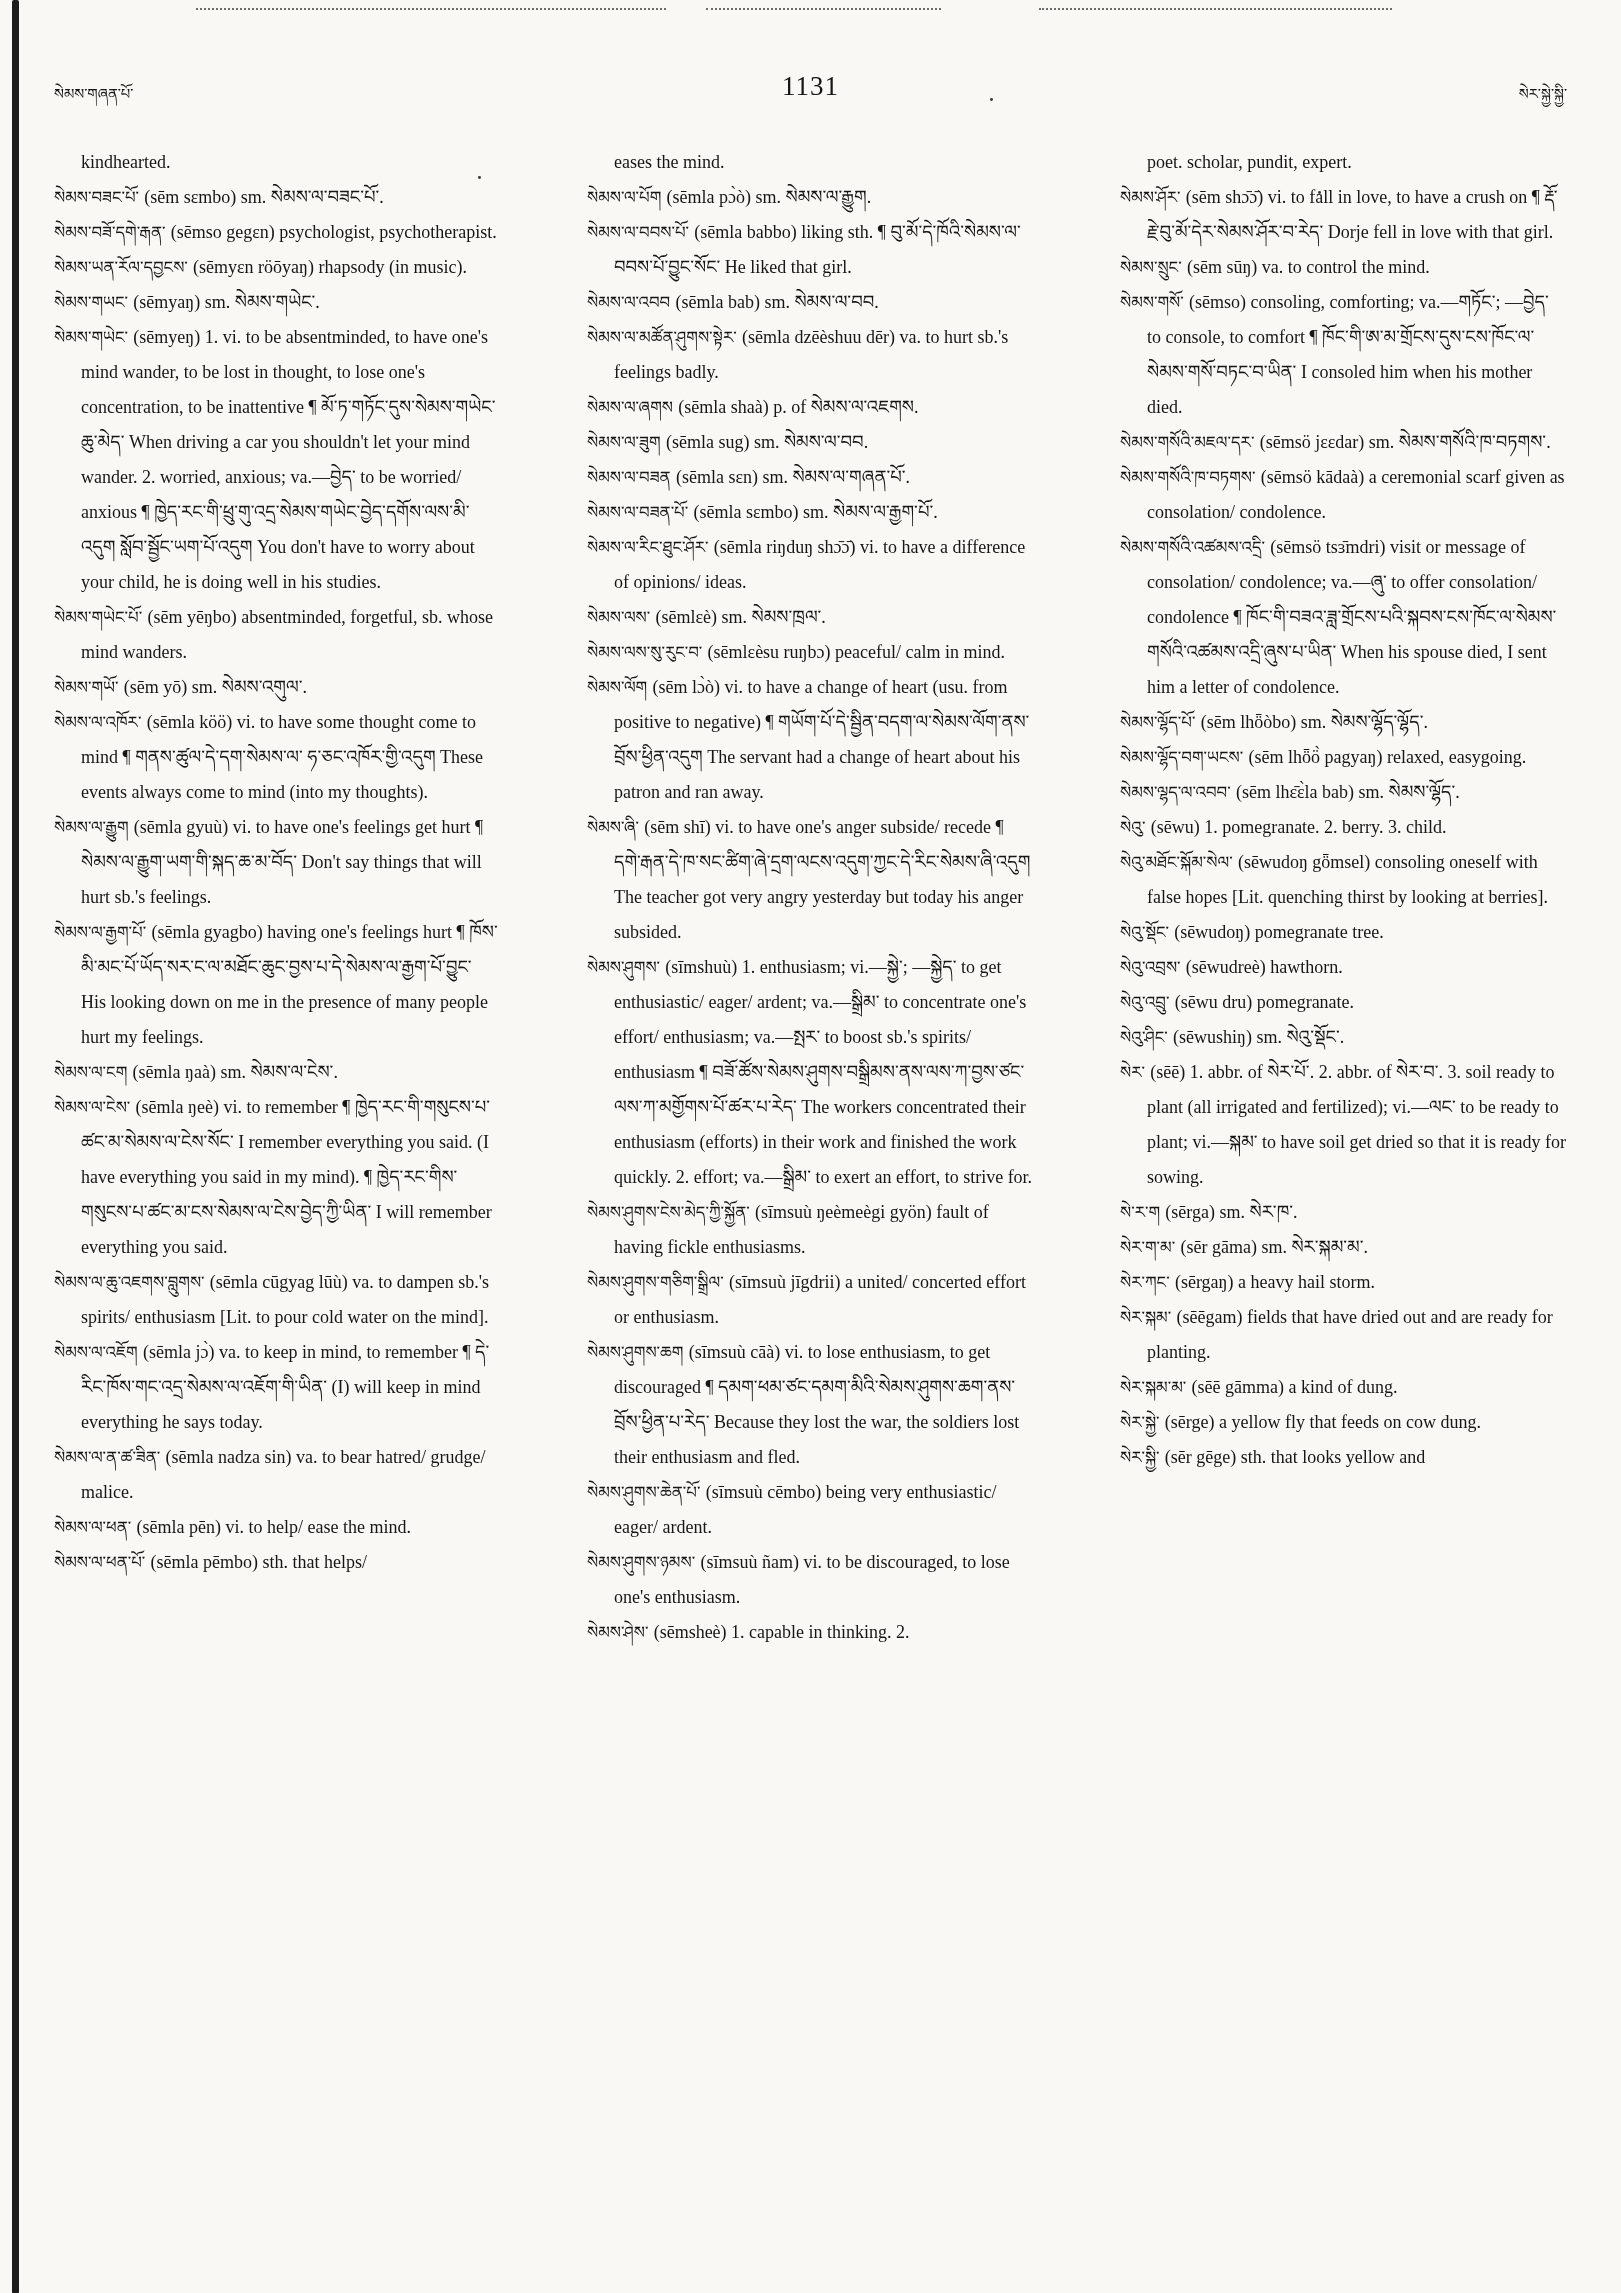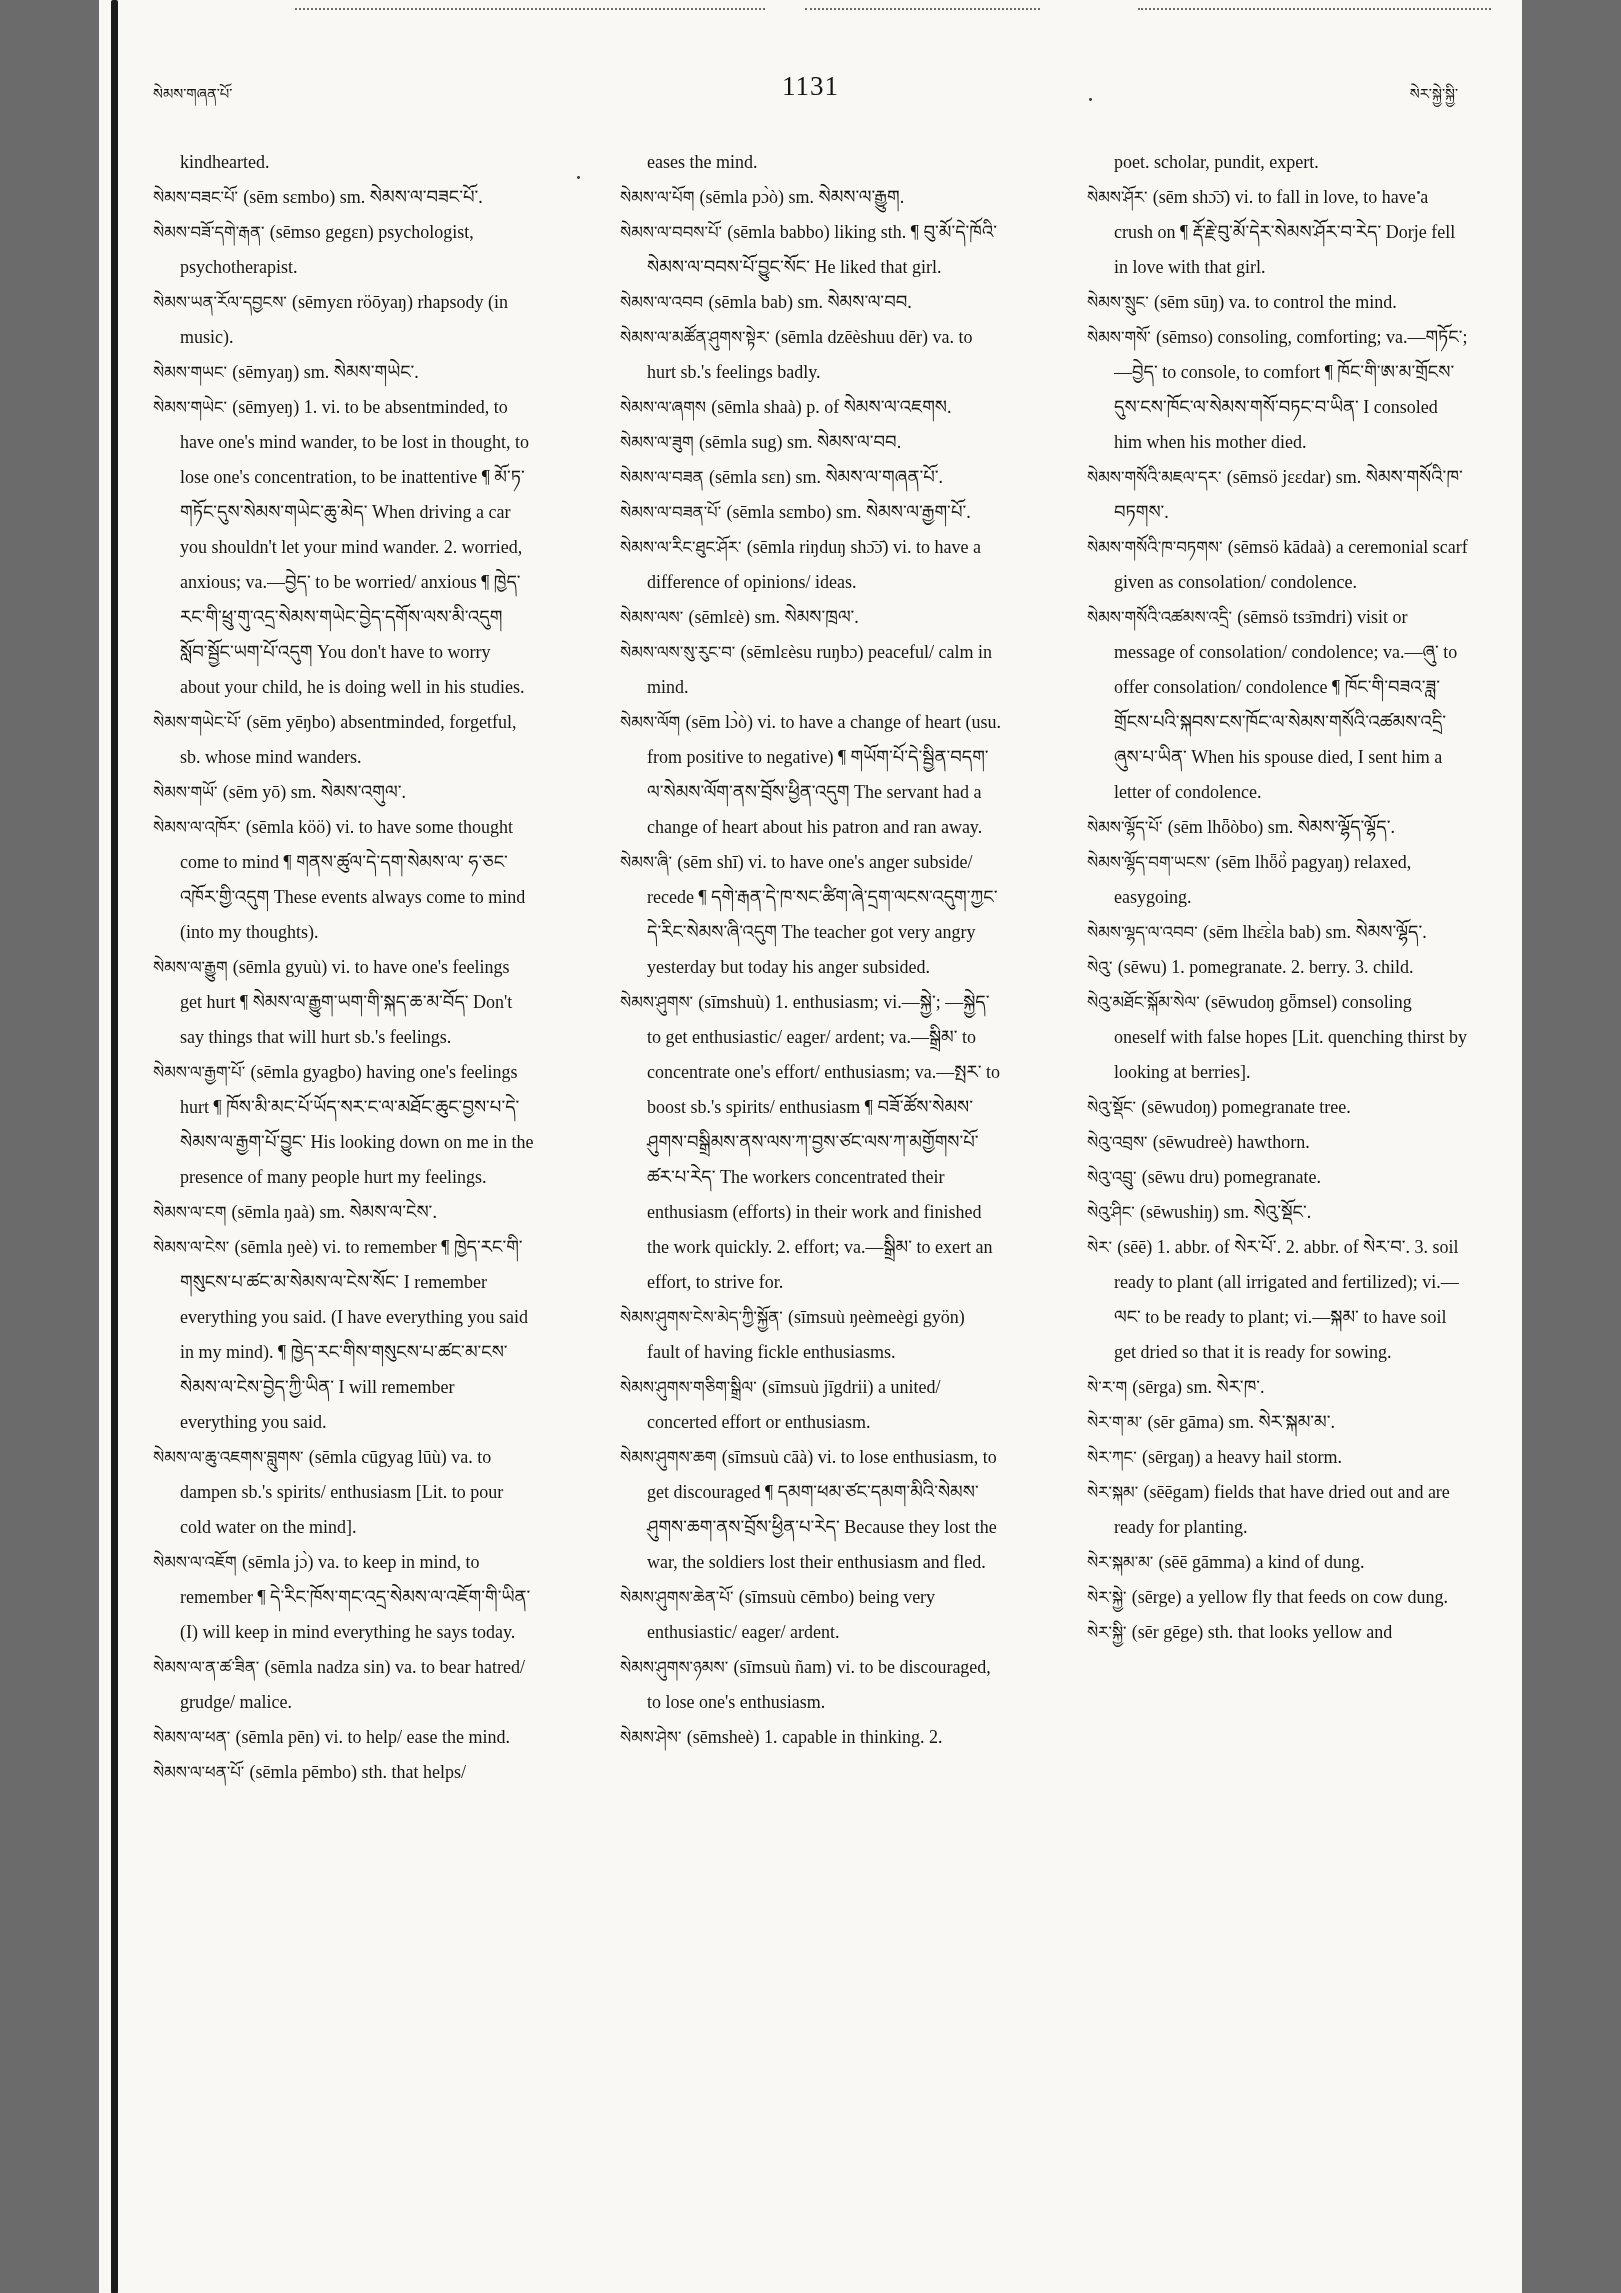--- a/index.html
+++ b/index.html
@@ -1,40 +1,40 @@
 <!DOCTYPE html>
 <html><head>
 <meta charset="utf-8">
 <style>
   html,body{margin:0;padding:0;}
   body{background:#6b6b6b;font-family:"Liberation Serif","DejaVu Serif",serif;}
   .page{
     position:relative;
-    width:1423px;height:2294px;
+    width:1621px;height:2294px;
     margin:0 auto;
     background:#f9f8f4;
     color:#161616;
     overflow:hidden;
   }
   .scan-left-bar{
     position:absolute;left:11.8px;top:0;width:6.9px;height:2294px;
     background:#1c1c1c;border-radius:2px;
   }
   .scan-top-dots-1,.scan-top-dots-2,.scan-top-dots-3{
     position:absolute;top:7.8px;height:0;border-top:2px dotted #4a4a4a;opacity:.8;
   }
   .scan-top-dots-1{left:196px;width:470px;}
   .scan-top-dots-2{left:706px;width:235px;}
   .scan-top-dots-3{left:1039px;width:353px;}
   .speck{position:absolute;background:#3a3a3a;border-radius:50%;}
   .header{
     position:absolute;top:71px;left:54px;right:54px;height:49px;
   }
   .guide-left{position:absolute;left:0;top:5.9px;font-size:19.6px;}
-  .guide-right{position:absolute;right:10px;top:5.9px;font-size:19.6px;}
+  .guide-right{position:absolute;right:0;top:5.9px;font-size:19.6px;}
   .page-number{
     position:absolute;left:0;right:0;top:0;text-align:center;
     font-size:27px;letter-spacing:1px;
   }
   .columns{
     position:absolute;top:145px;left:54px;right:54px;bottom:19.6px;
     display:flex;gap:86px;
   }
   .column{
     flex:1 1 0;min-width:0;

